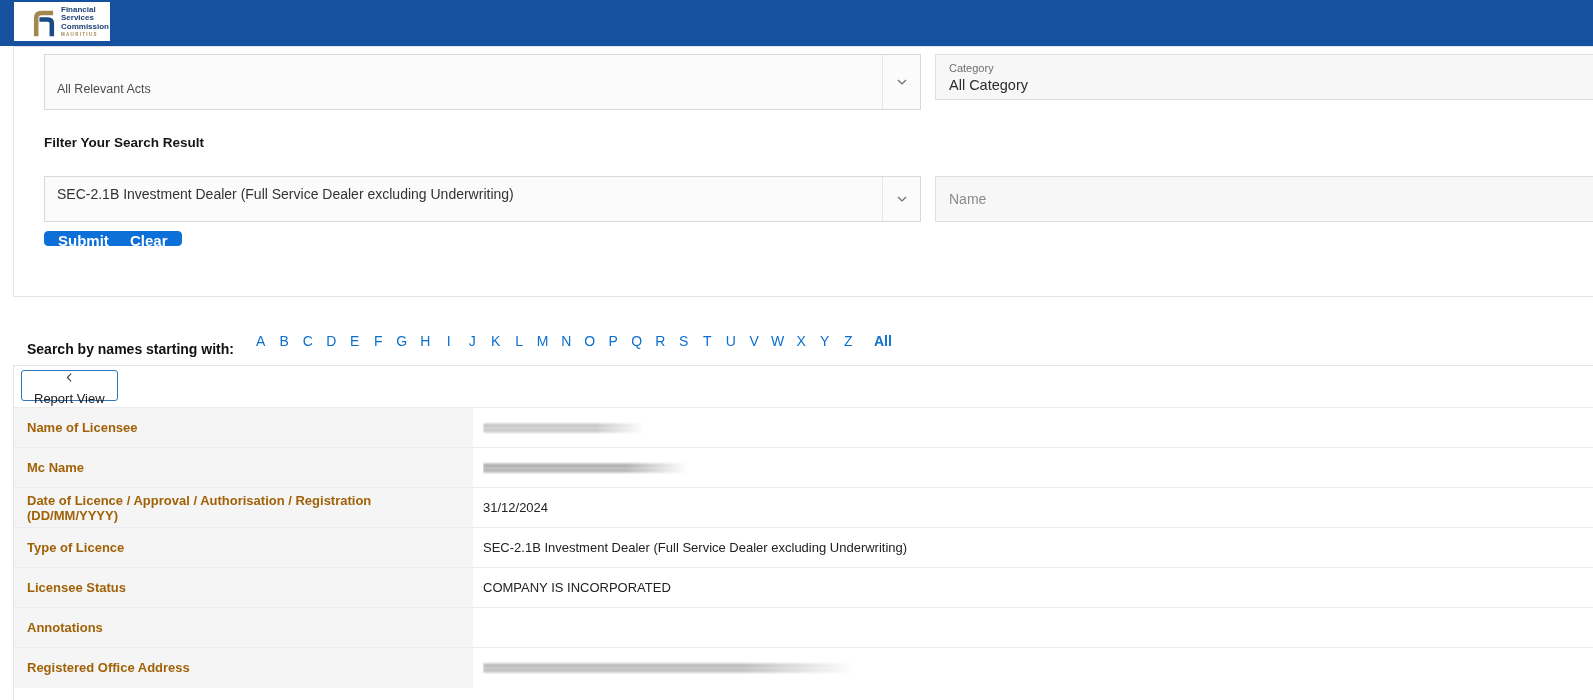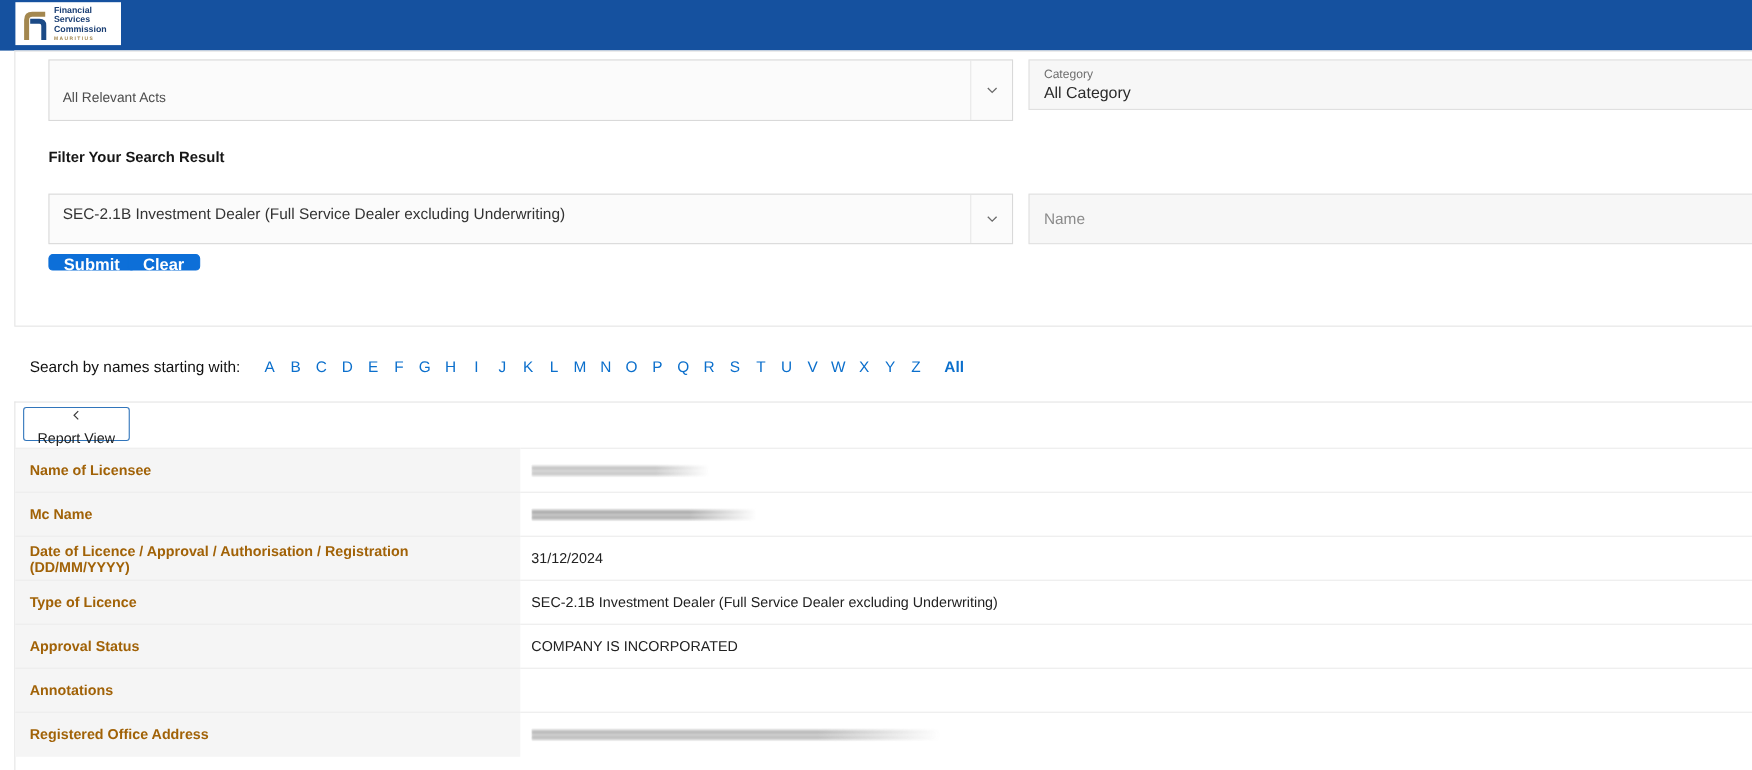--- a/index.html
+++ b/index.html
@@ -6,21 +6,21 @@
   html, body { margin:0; padding:0; }
   body {
     width:1593px; height:700px; overflow:hidden; position:relative;
     background:#fff; font-family:"Liberation Sans", sans-serif; color:#222;
   }
 
   
   .header { position:absolute; left:0; top:0; width:1593px; height:46px; background:#15519f; }
   .logo-box {
     position:absolute; left:14px; top:2px; width:96px; height:39px; background:#fff;
-    display:flex; align-items:center; gap:4px; padding:3px 5px;
+    display:flex; align-items:center; gap:4px; padding:3px 17px;
   }
   .logo-text { line-height:1; }
   .logo-line { font-size:8px; font-weight:bold; color:#1b3f74; line-height:8.5px; }
   .logo-sub  { font-size:4.5px; font-weight:bold; color:#a3874f; letter-spacing:1.3px; margin-top:1.5px; }
 
   
   .card1 {
     position:absolute; left:13px; top:46px; width:1590px; height:251px;
     background:#fff; border:1px solid #e4e4e4;
   }
@@ -48,21 +48,21 @@
   .btn {
     position:absolute; top:184px; height:15px; padding:0 13px; background:#0d6fd8; color:#fff;
     font-size:15px; font-weight:bold; border:1px solid #0d6fd8; border-radius:4px; cursor:pointer;
     font-family:"Liberation Sans", sans-serif;
   }
   .btn-submit { left:30px; }
   .btn-clear  { left:102px; }
 
   
   .alpha-bar { position:absolute; left:27px; top:325px; display:flex; align-items:center; font-size:14px; }
-  .alpha-label { font-weight:normal; color:#111; margin-right:15px; }
+  .alpha-label { font-weight:bold; color:#111; margin-right:15px;margin-top:16px; }
   .alpha-letters { display:flex; }
   .alpha-letters a { display:inline-block; width:23.5px; text-align:center; color:#0b6fcc; text-decoration:none; cursor:pointer; }
   .alpha-letters a.all-link { width:auto; margin-left:14px; font-weight:bold; }
 
   
   .card2 {
     position:absolute; left:13px; top:365px; width:1590px; height:400px;
     background:#fff; border:1px solid #e4e4e4; border-bottom:none;
   }
   .report-btn {
@@ -208,21 +208,21 @@
     <td class="label-cell">Date of Licence / Approval / Authorisation / Registration (DD/MM/YYYY)</td>
     <td class="value-cell">31/12/2024</td>
   </tr>
 
   <tr>
     <td class="label-cell">Type of Licence</td>
     <td class="value-cell">SEC-2.1B Investment Dealer (Full Service Dealer excluding Underwriting)</td>
   </tr>
 
   <tr>
-    <td class="label-cell">Approval Status</td>
+    <td class="label-cell">Licensee Status</td>
     <td class="value-cell">COMPANY IS INCORPORATED</td>
   </tr>
 
   <tr>
     <td class="label-cell">Annotations</td>
     <td class="value-cell"></td>
   </tr>
 
   <tr>
     <td class="label-cell">Registered Office Address</td>

